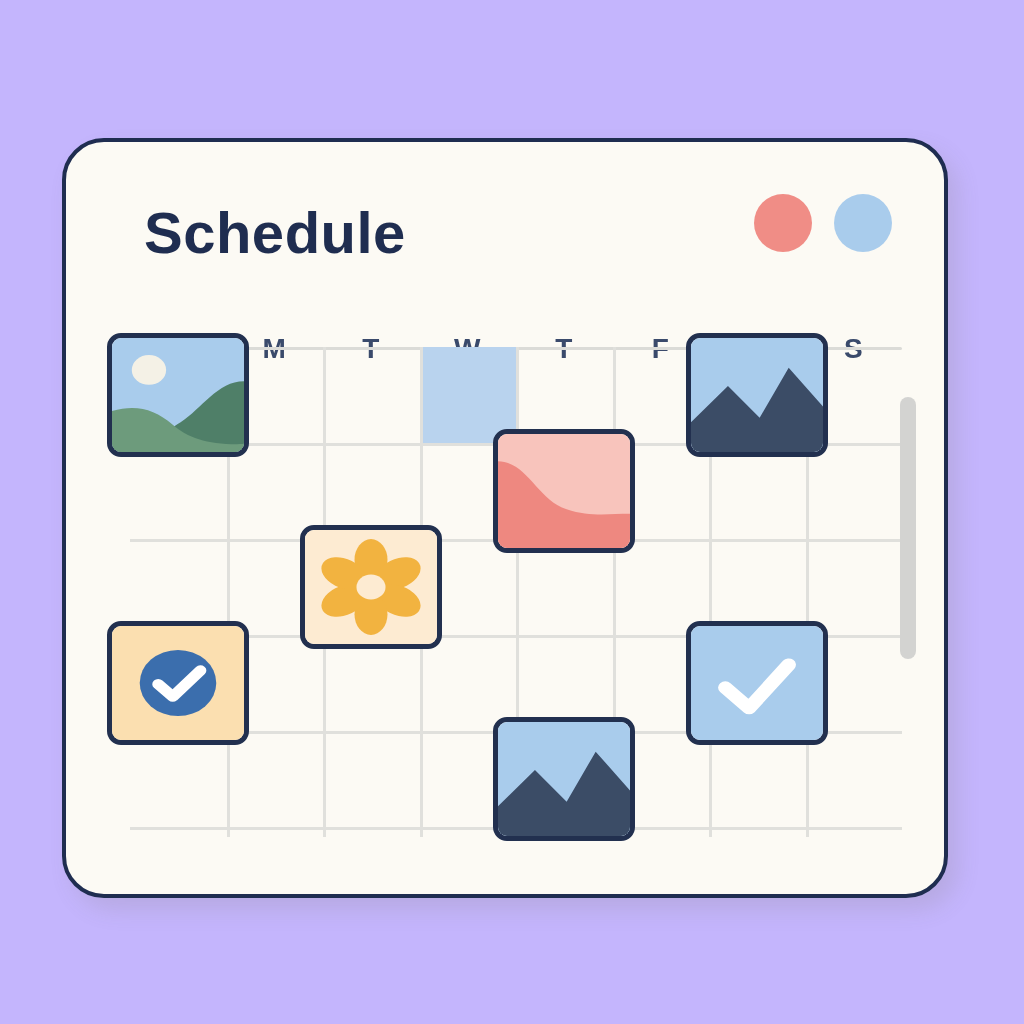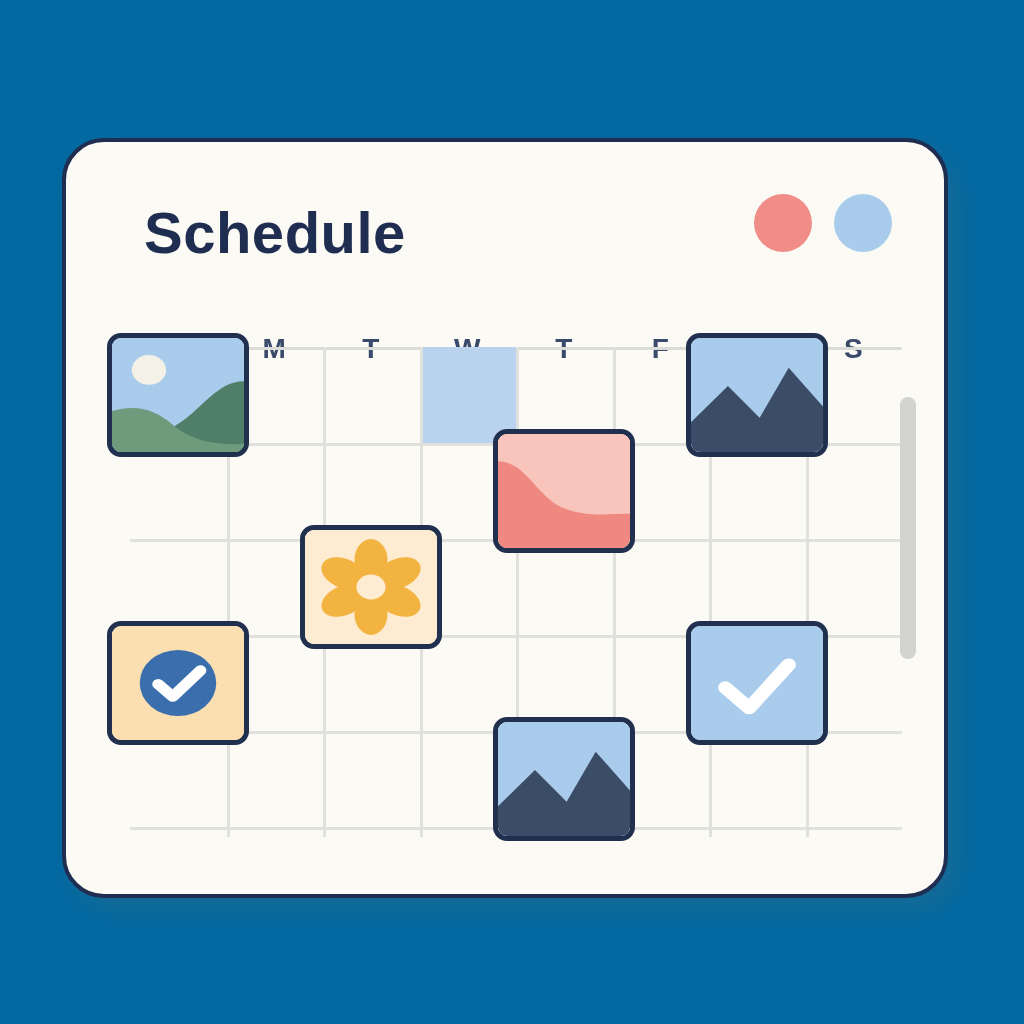--- a/index.html
+++ b/index.html
@@ -9,21 +9,21 @@
     height: 1024px;
     overflow: hidden;
     background: #FAF7F0;
     font-family: "Liberation Sans", sans-serif;
   }
 
   #root {
     position: relative;
     width: 1024px;
     height: 1024px;
-    background: #0369a1;
+    background: #c4b5fd;
   }
 
   
   .panel {
     position: absolute;
     left: 62px;
     top: 138px;
     width: 886px;
     height: 760px;
     background: #FCFAF4;

